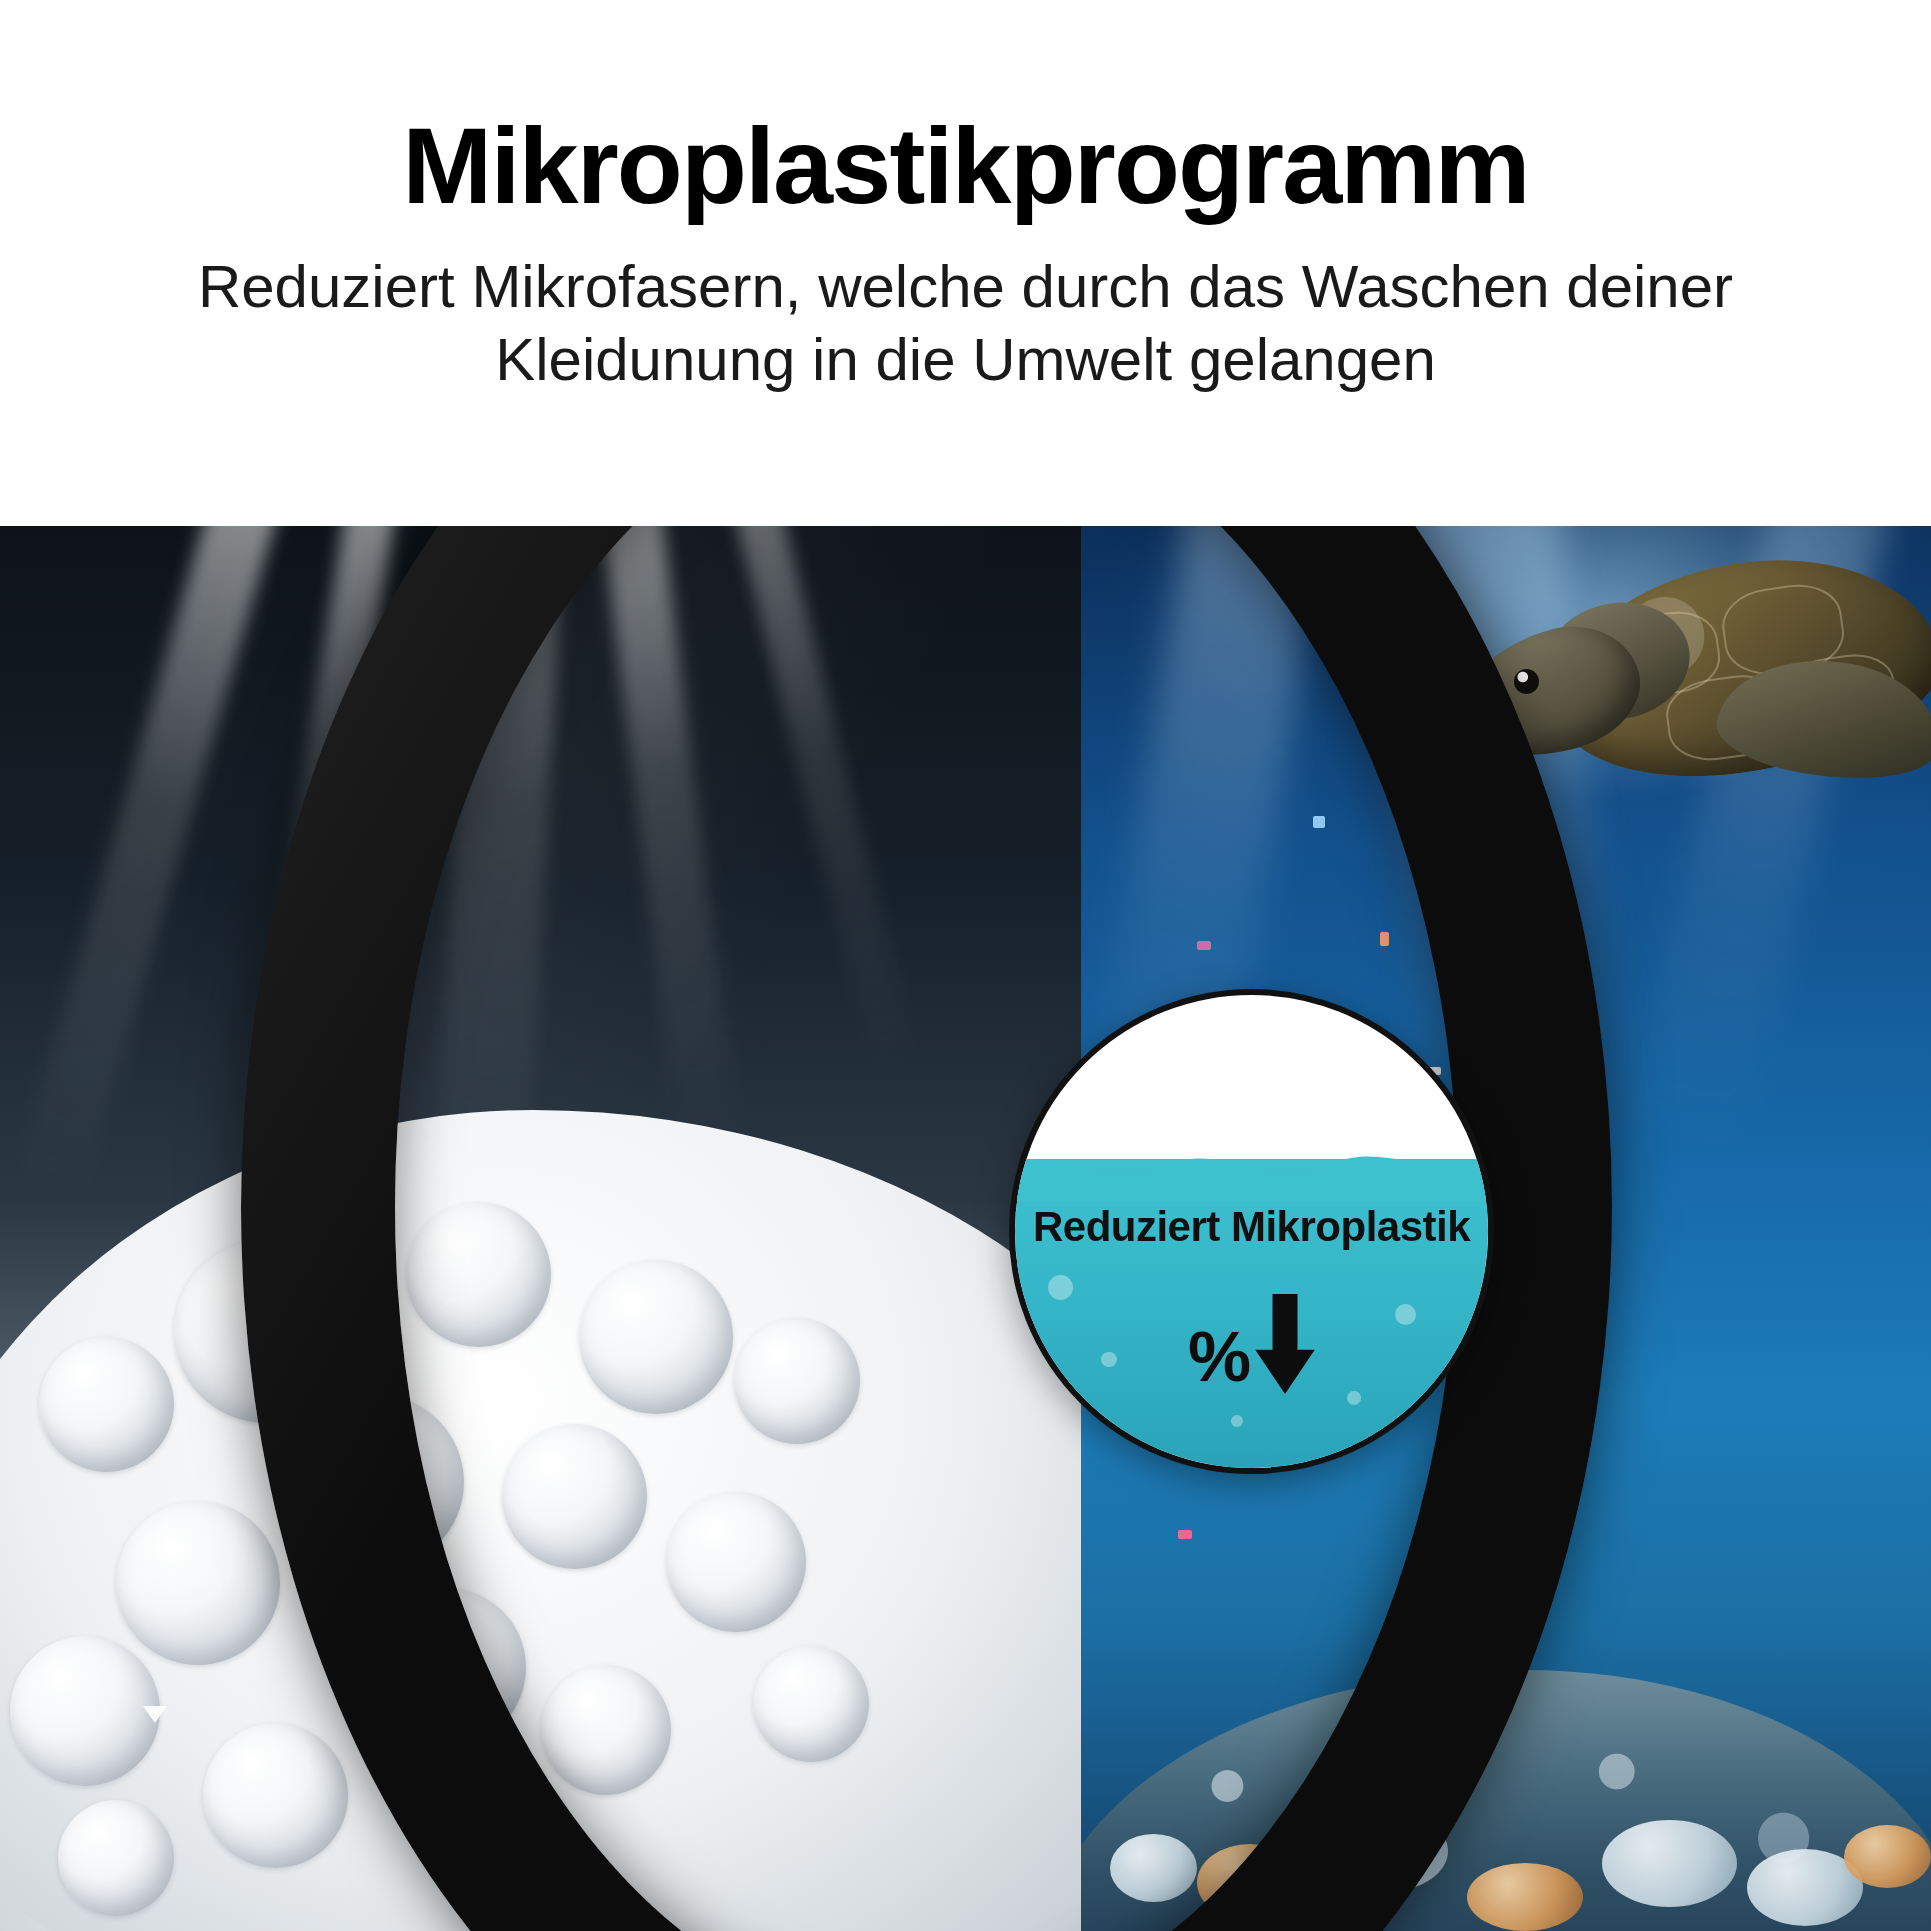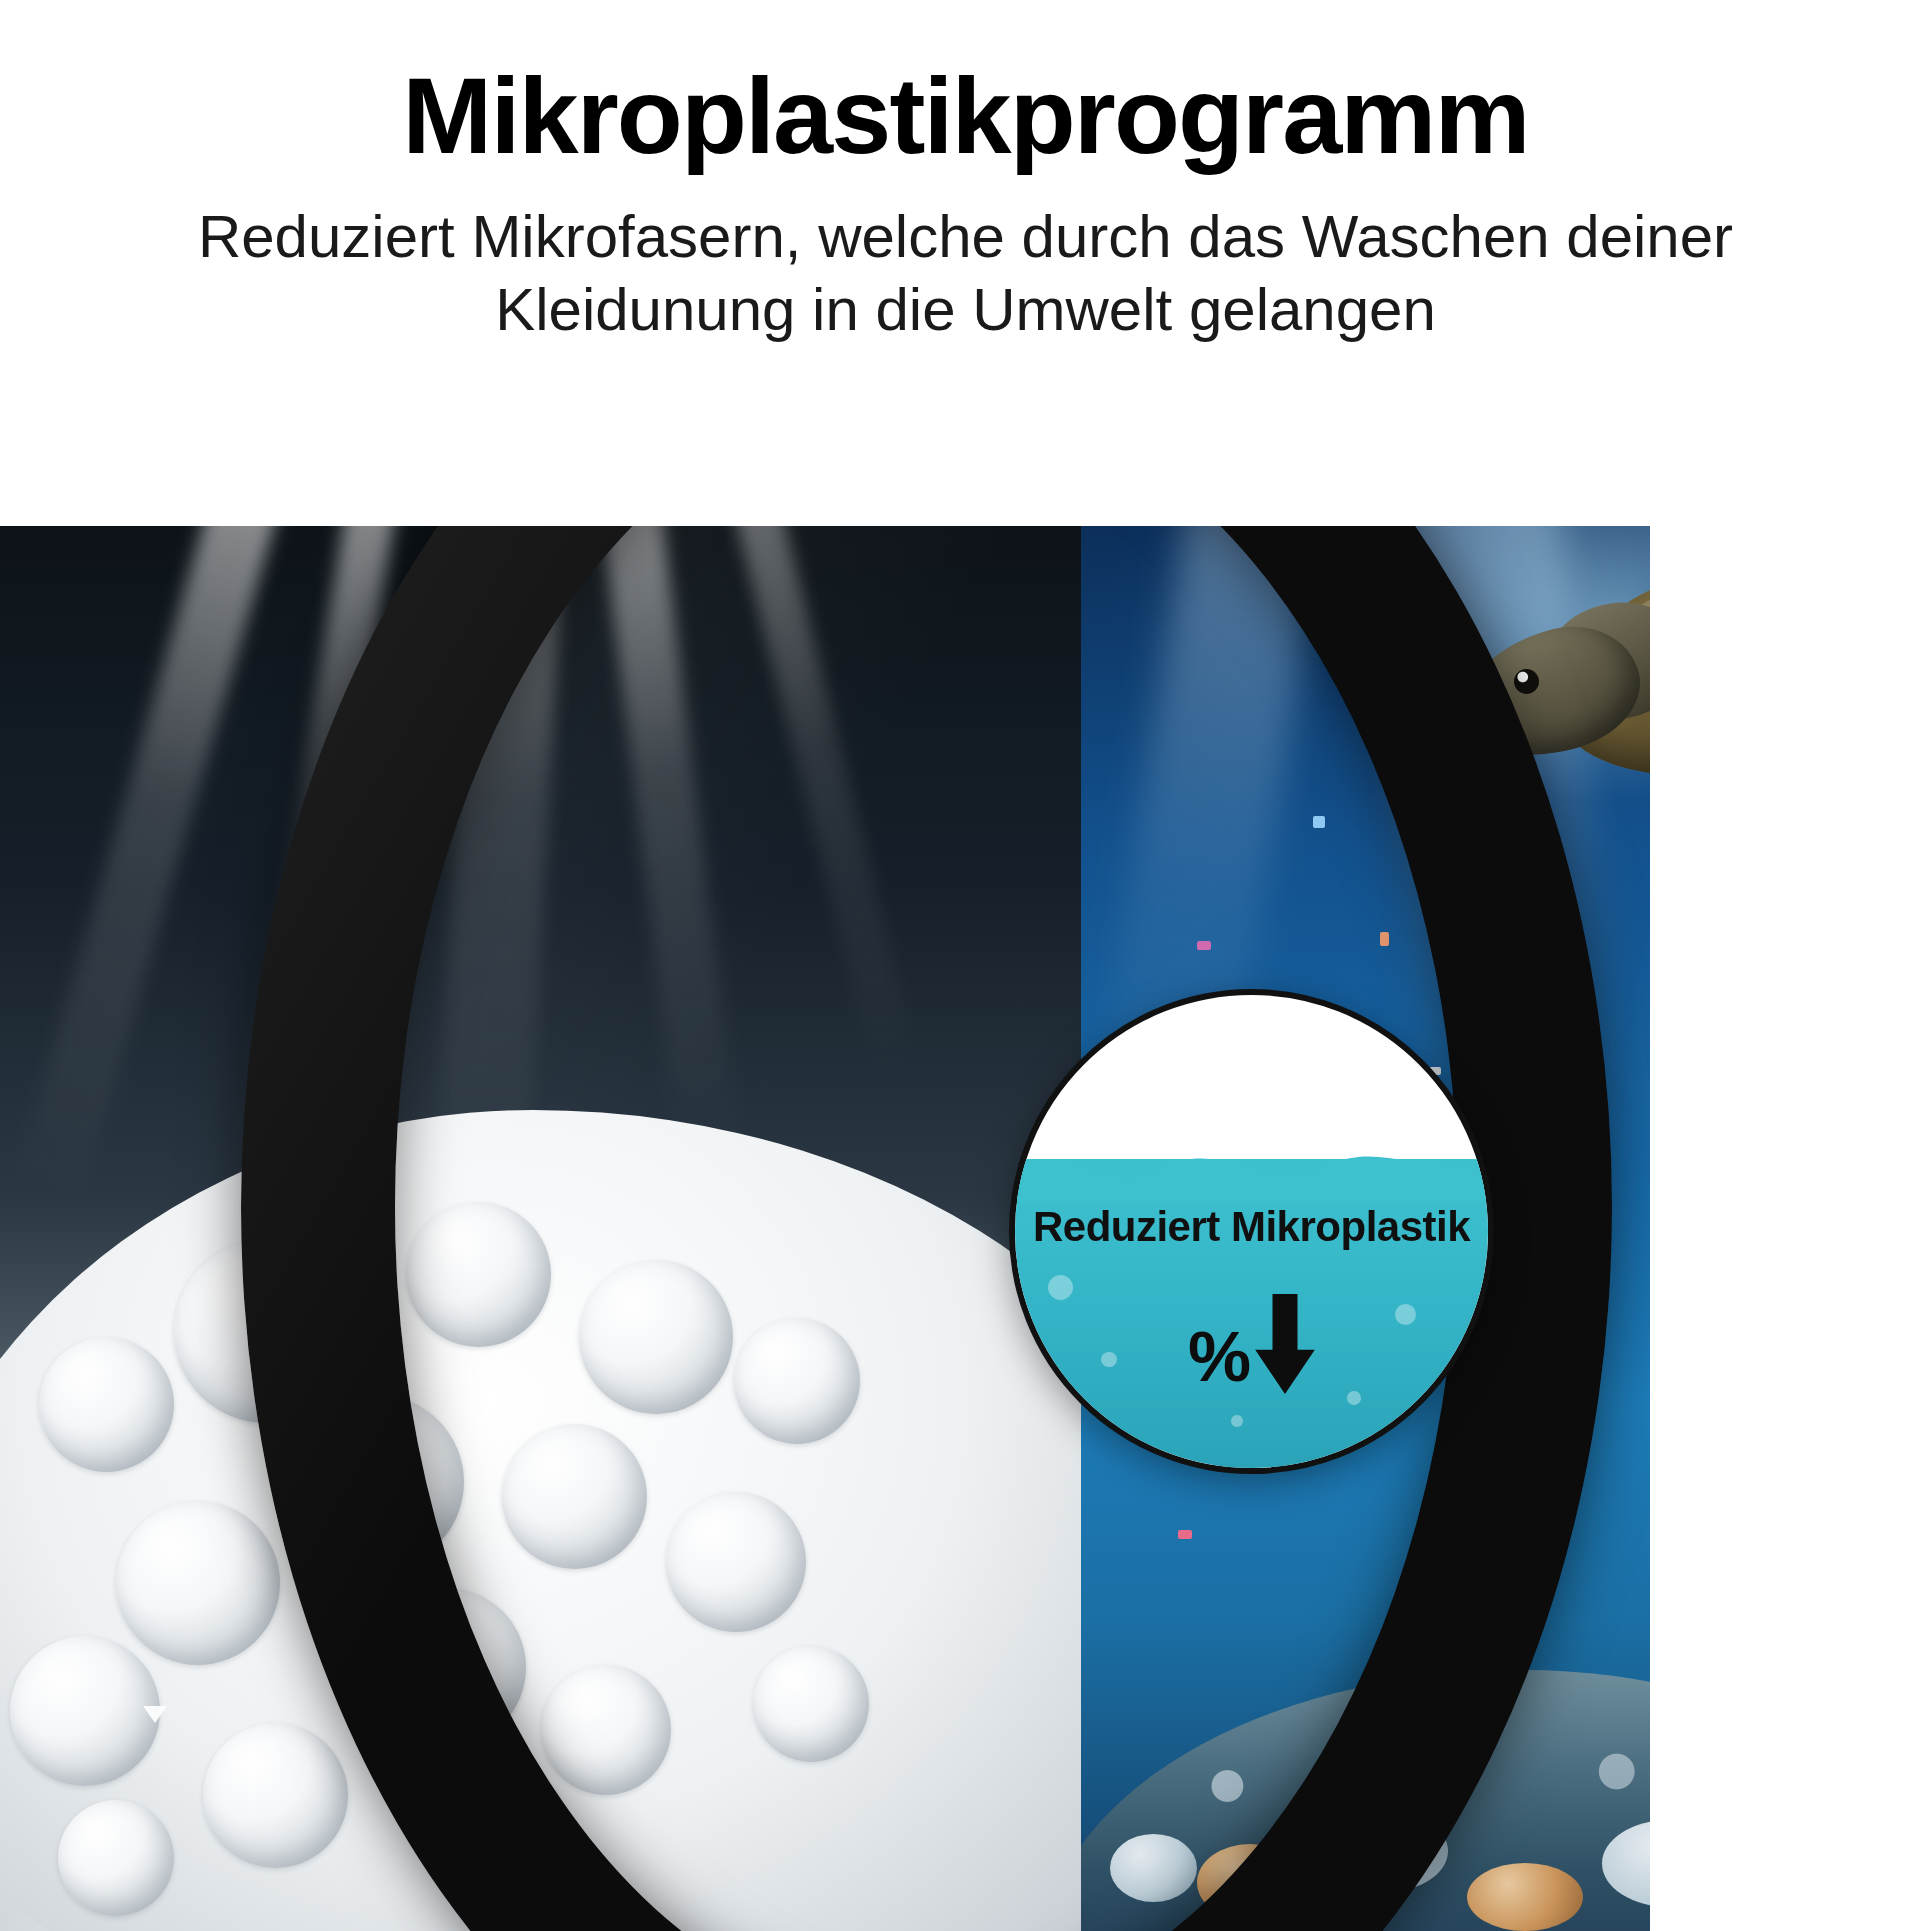--- a/index.html
+++ b/index.html
@@ -25,21 +25,21 @@
   
   .header {
     position: absolute;
     left: 0;
     top: 0;
     width: 1931px;
     height: 526px;
     background: #ffffff;
     text-align: center;
     box-sizing: border-box;
-    padding-top: 58px;
+    padding-top: 108px;
   }
   .headline {
     font-size: 108px;
     font-weight: 700;
     letter-spacing: -1.9px;
     color: #000000;
     line-height: 1.08;
     margin: 0;
   }
   .subline {
@@ -49,21 +49,21 @@
     color: #1a1a1a;
     line-height: 1.22;
     max-width: 1699px;
   }
 
   
   .photo {
     position: absolute;
     left: 0;
     top: 526px;
-    width: 1650px;
+    width: 1931px;
     height: 1405px;
     overflow: hidden;
     background: #06283d;
   }
 
   
   .foam-side {
     position: absolute;
     left: 0;
     top: 0;

